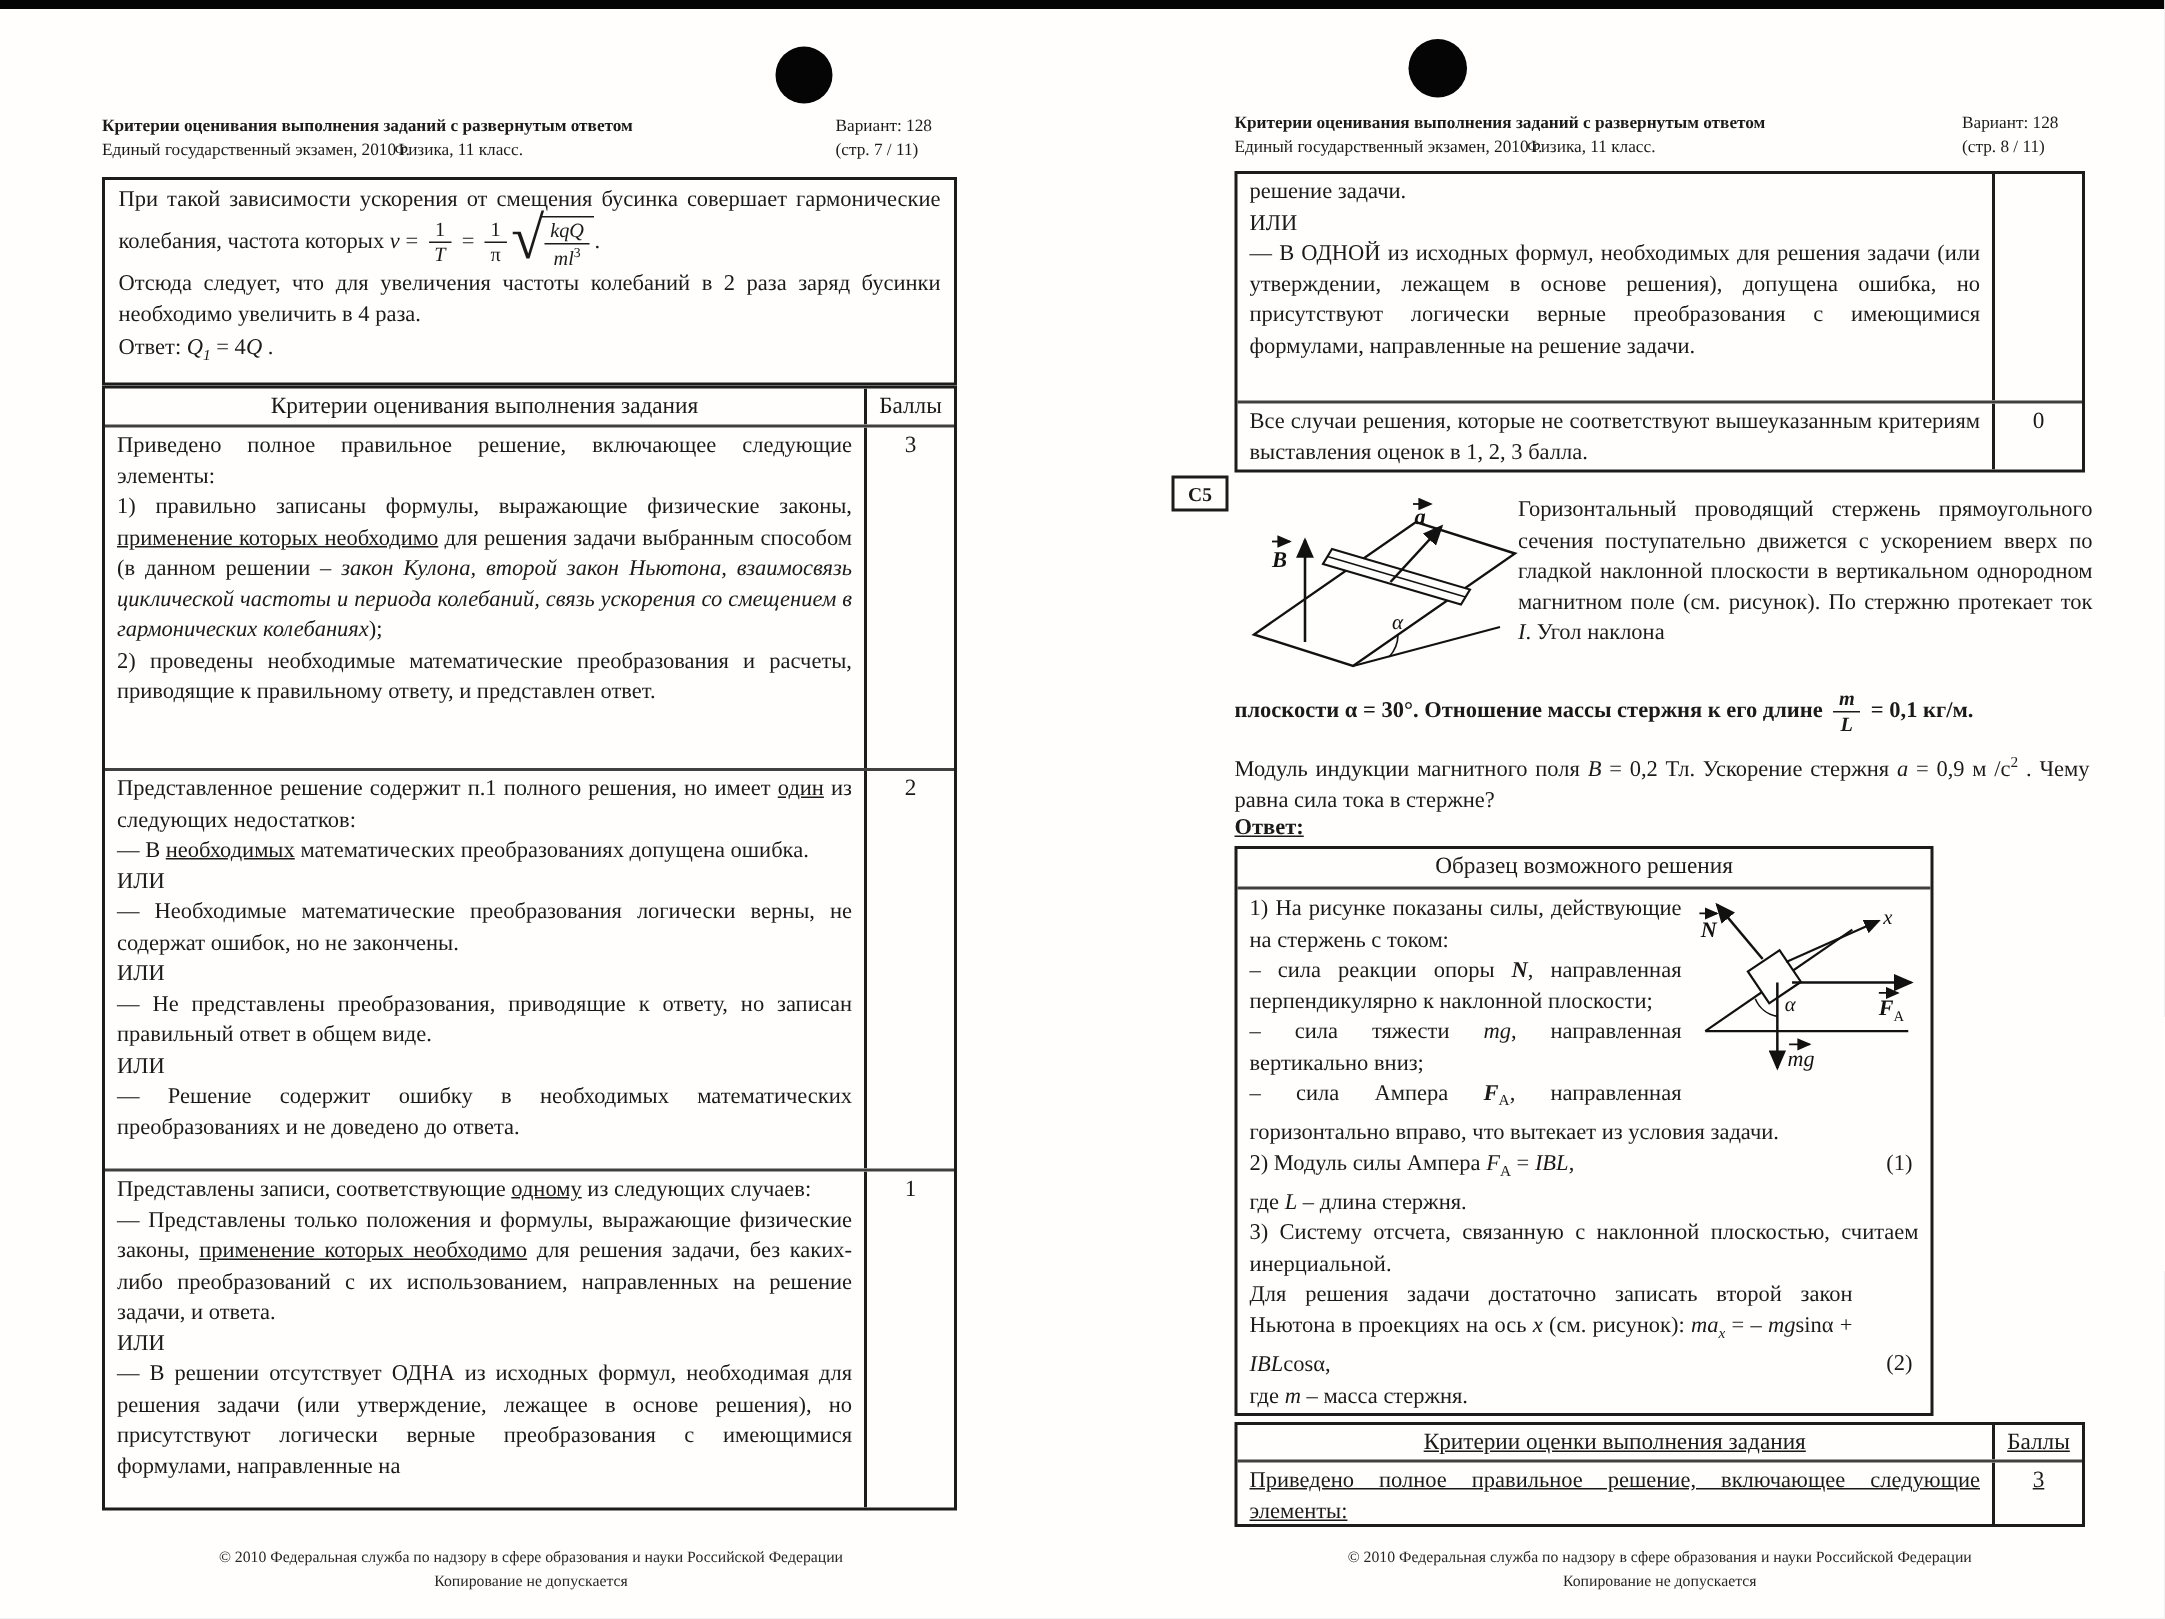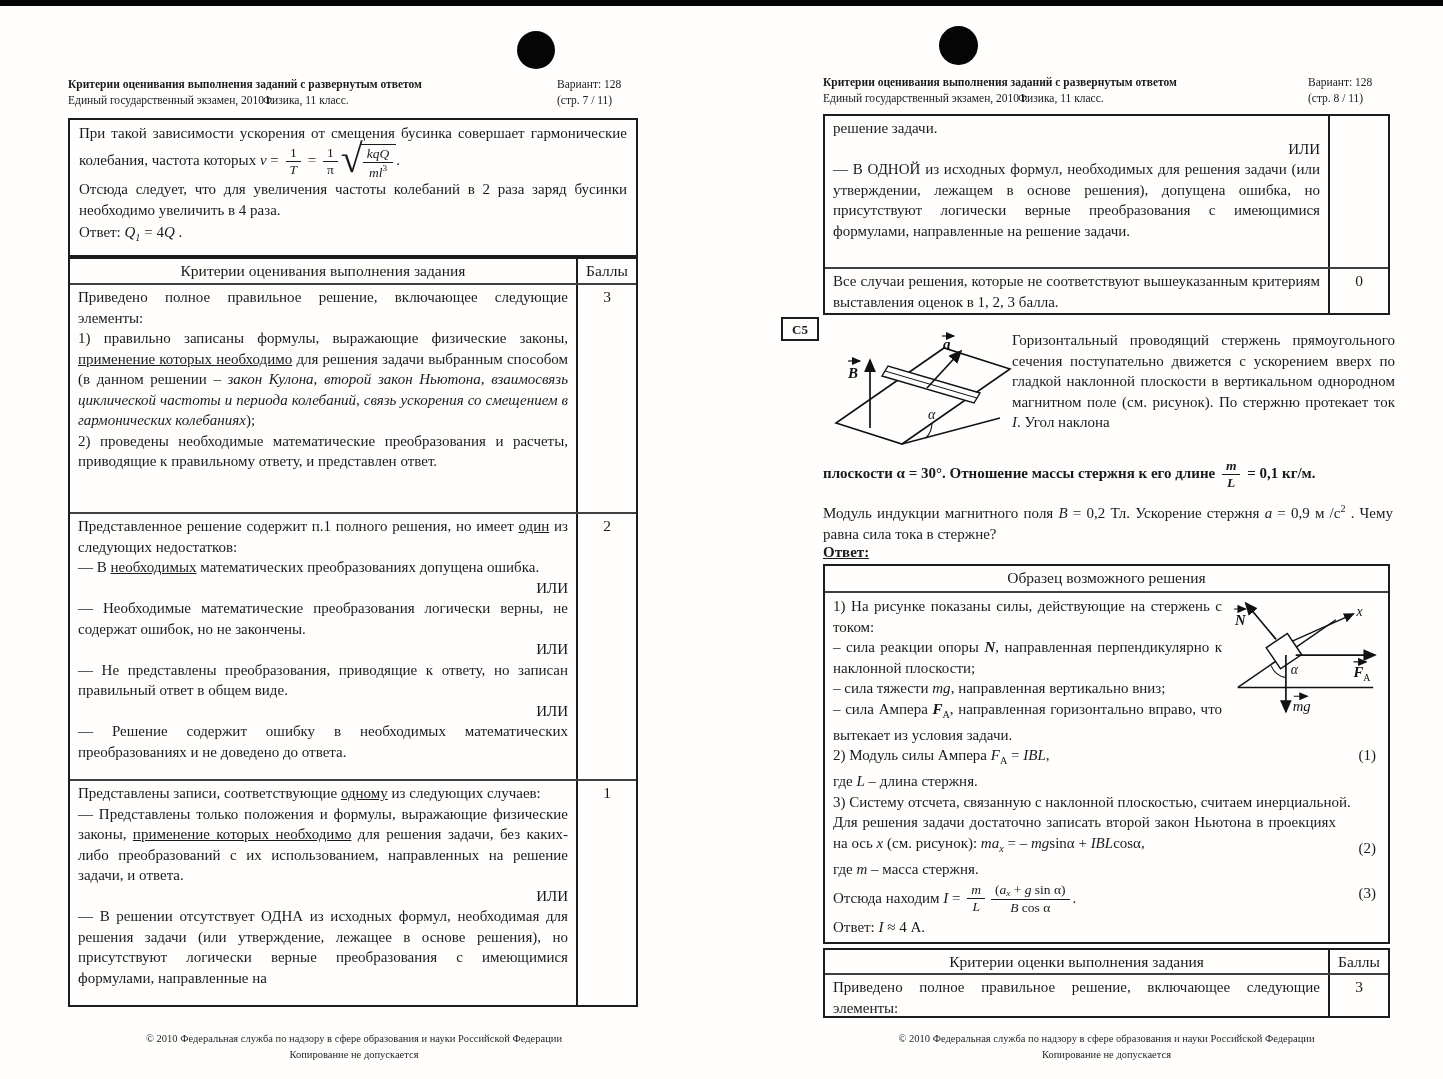--- a/index.html
+++ b/index.html
@@ -11,21 +11,21 @@
   .smallhdr{font-size:11.5px;line-height:15px;white-space:nowrap;}
   .bold{font-weight:bold;}
   .u{text-decoration:underline;}
   .i{font-style:italic;}
   .b{font-weight:bold;}
   .sub{font-size:68%;vertical-align:-18%;}
   .sup{font-size:68%;vertical-align:super;}
   .body15{font-size:15px;line-height:20.5px;}
   .blk{margin:0;}
   .blk.p{text-align:justify;}
-  .blk.or{text-align:right;}
+  .blk.or{text-align:left;}
   .box{border:2px solid #1c1c1c;box-sizing:border-box;background:#fffefd;}
   .tbl{border:2px solid #1c1c1c;box-sizing:border-box;display:flex;flex-direction:column;background:#fffefd;}
   .trow{display:flex;border-top:2px solid #404040;box-sizing:border-box;overflow:hidden;}
   .trow:first-child{border-top:none;}
   .tc{box-sizing:border-box;}
   .tc.main{flex:1;padding:2px 8px 0 8px;overflow:hidden;border-radius:11px;}
   .tc.score{width:60px;border-left:2px solid #1c1c1c;text-align:center;padding-top:2px;font-size:15.5px;}
   .thead .tc{text-align:center;padding:2px 4px 1px;font-size:15.5px;}
   .footer{font-size:10.5px;line-height:16px;text-align:center;color:#262626;}
   .frac{display:inline-block;vertical-align:middle;text-align:center;line-height:1.05;font-size:13.5px;margin:0 3px;}
@@ -163,21 +163,21 @@
   <div class="abs body15 blk p" style="left:1012px;top:330px;width:383px;"><span>Горизонтальный проводящий стержень прямоугольного сечения поступательно движется с ускорением вверх по гладкой наклонной плоскости в вертикальном однородном магнитном поле (см. рисунок). По стержню протекает ток </span><span class="i">I</span><span>.  Угол  наклона</span></div>
 
   <div class="abs body15" style="left:823px;top:459px;width:570px;text-align:justify;font-weight:bold;">
     <span>плоскости α = 30°. Отношение массы стержня к его длине </span><span class="frac"><span class="fn i">m</span><span class="fd i">L</span></span><span> = 0,1 кг/м.</span>
   </div>
 
   <div class="abs body15 blk p" style="left:823px;top:499px;width:570px;"><span>Модуль индукции магнитного поля </span><span class="i">B</span><span> = 0,2 Тл. Ускорение стержня </span><span class="i">a</span><span> = 0,9 м /с</span><span class="sup">2</span><span> . Чему равна сила тока в стержне?</span></div>
 
   <div class="abs ansline" style="left:823px;top:544px;">Ответ:</div>
 
-  <div class="abs tbl body15" style="left:823px;top:564px;width:567px;height:380px;">
+  <div class="abs tbl body15" style="left:823px;top:564px;width:466px;height:380px;">
     <div class="trow thead" style="height:25px;">
       <div class="tc main">Образец возможного решения</div>
     </div>
     <div class="trow" style="flex:1;">
       <div class="tc main" style="padding:3px 8px 0;">
 
         <svg class="figfloat" viewBox="0 0 155 128">
           <defs>
             <marker id="ah2" markerWidth="9" markerHeight="7" refX="7" refY="3.5" orient="auto">
               <path d="M0,0 L8,3.5 L0,7 z" fill="#111"></path>
@@ -237,21 +237,21 @@
             <span>Отсюда находим </span><span class="i">I</span><span> = </span><span class="frac"><span class="fn i">m</span><span class="fd i">L</span></span><span class="frac"><span class="fn"><span>(</span><span class="i">a</span><span class="i sub">x</span><span> + </span><span class="i">g</span><span> sin α)</span></span><span class="fd"><span class="i">B</span><span> cos α</span></span></span><span>.</span>
           </span>
           <span class="eqno">(3)</span>
         </div>
 
         <div class="blk"><span>Ответ: </span><span class="i">I</span><span> ≈ 4 А.</span></div>
       </div>
     </div>
   </div>
 
-  <div class="abs tbl body15" style="left:823px;top:948px;width:567px;">
+  <div class="abs tbl body15" style="left:823px;top:948px;width:567px;text-decoration:underline;">
     <div class="trow thead" style="height:23px;">
       <div class="tc main">Критерии оценки выполнения задания</div>
       <div class="tc score">Баллы</div>
     </div>
     <div class="trow" style="height:43px;">
       <div class="tc main">
           <div class="blk p"><span>Приведено полное правильное решение, включающее следующие элементы:</span></div>
         </div>
       <div class="tc score">3</div>
     </div>

